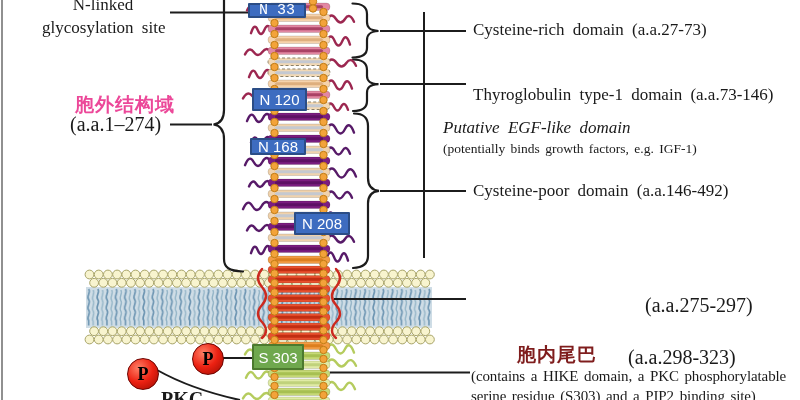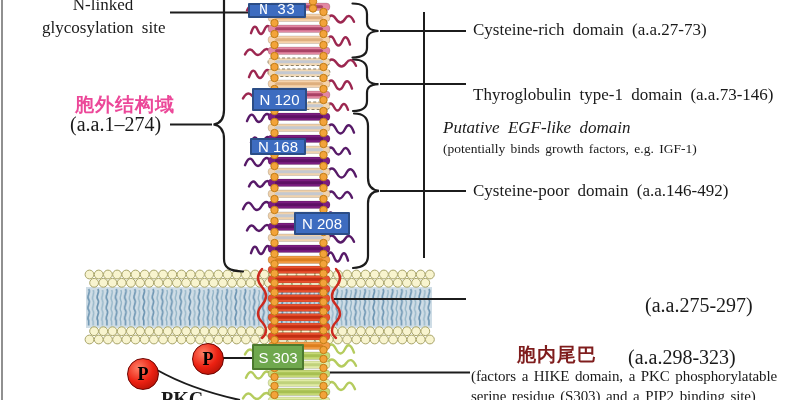--- a/index.html
+++ b/index.html
@@ -423,21 +423,21 @@
 
   <div class="lbl serif17" style="left:473px; top:19px;">Cysteine-rich domain (a.a.27-73)</div>
   <div class="lbl serif17" style="left:473px; top:84px;">Thyroglobulin type-1 domain (a.a.73-146)</div>
   <div class="lbl serif17" style="left:443px; top:117px;font-style:italic;">Putative EGF-like domain</div>
   <div class="lbl serif14" style="left:443px; top:140px;">(potentially binds growth factors, e.g. IGF-1)</div>
   <div class="lbl serif17" style="left:473px; top:180px;">Cysteine-poor domain (a.a.146-492)</div>
 
   <div class="lbl serif18" style="left:645px; top:294px;">(a.a.275-297)</div>
   <div class="lbl cn" style="left: 517px; top: 342px; color: #7f1d1d;">胞内尾巴</div>
   <div class="lbl serif18" style="left:612px; top:346px;margin-left:16px;">(a.a.298-323)</div>
-  <div class="lbl serif15" style="left:471px; top:367px;">(factors a HIKE domain, a PKC phosphorylatable</div>
+  <div class="lbl serif15" style="left:471px; top:367px;">(contains a HIKE domain, a PKC phosphorylatable</div>
   <div class="lbl serif15" style="left:471px; top:387px;">serine residue (S303) and a PIP2 binding site)</div>
 
   <div class="nbox" style="left:248px; top:3px; width:58px; height:15px;font-family:Liberation Mono, monospace;">N 33</div>
   <div class="nbox" style="left:252px; top:88px; width:55px; height:23px;">N 120</div>
   <div class="nbox" style="left:250px; top:138px; width:56px; height:17px;">N 168</div>
   <div class="nbox" style="left:250px; top:212px; width:56px; height:23px;margin-left:44px;">N 208</div>
   <div class="nbox sbox" style="left:252px; top:344px; width:52px; height:26px;">S 303</div>
 
   <div class="pcirc" style="left:192px; top:343px;">P</div>
   <div class="pcirc" style="left:127px; top:358px;">P</div>

